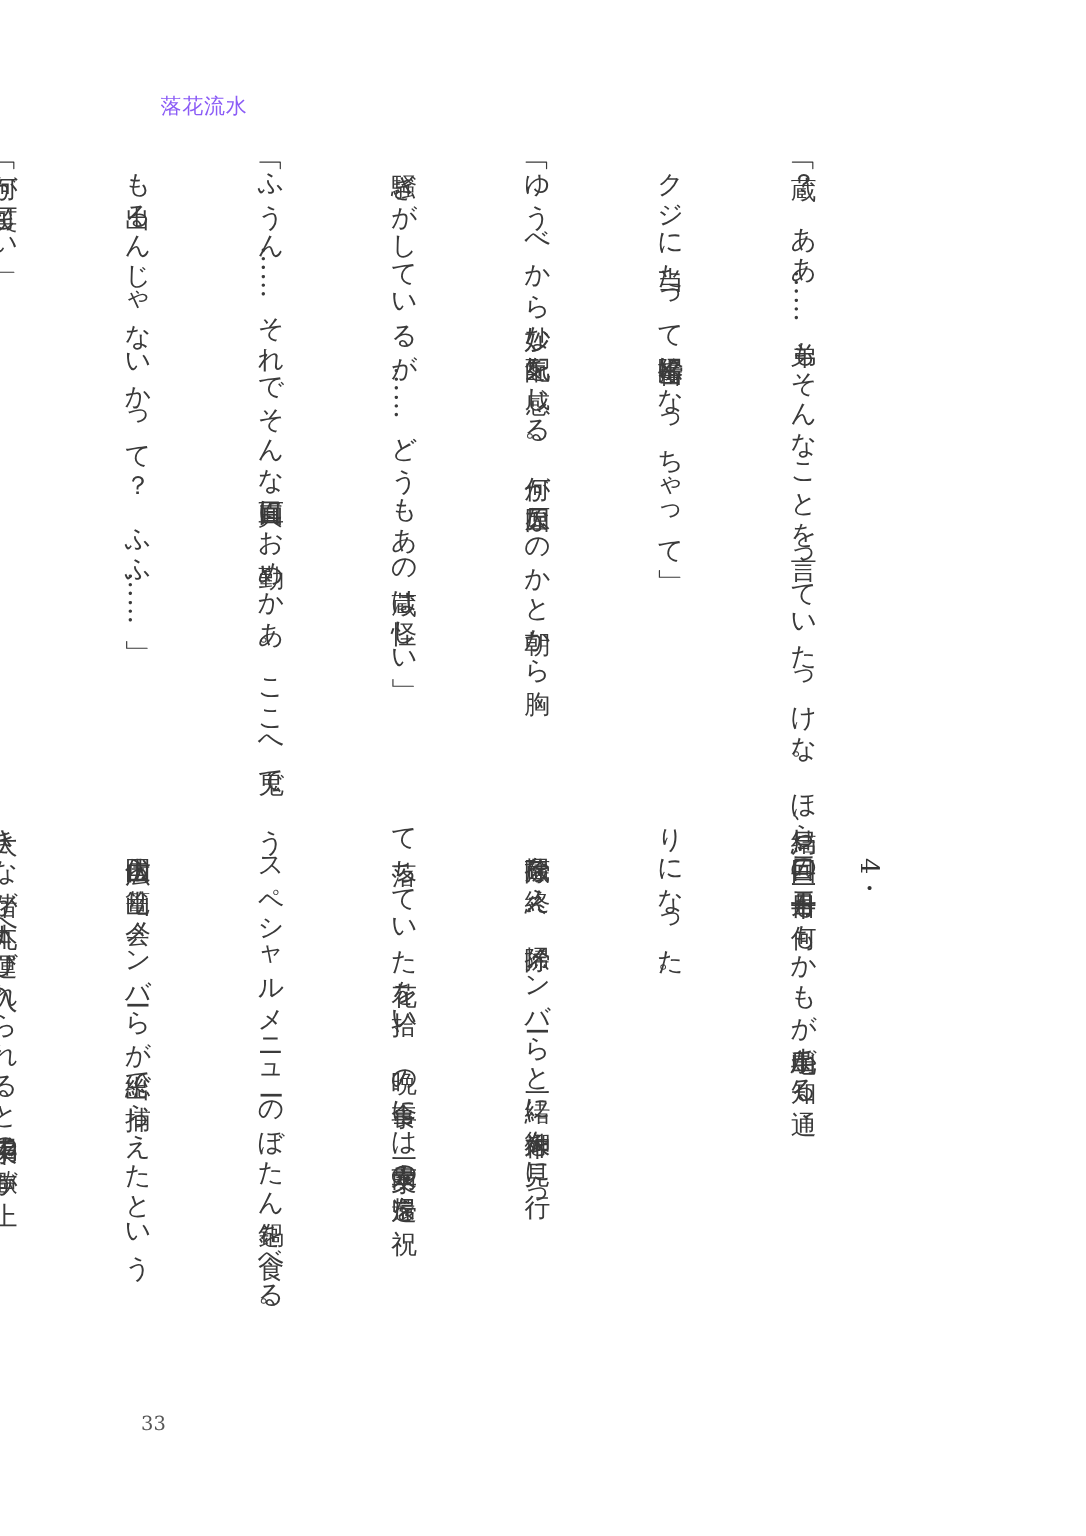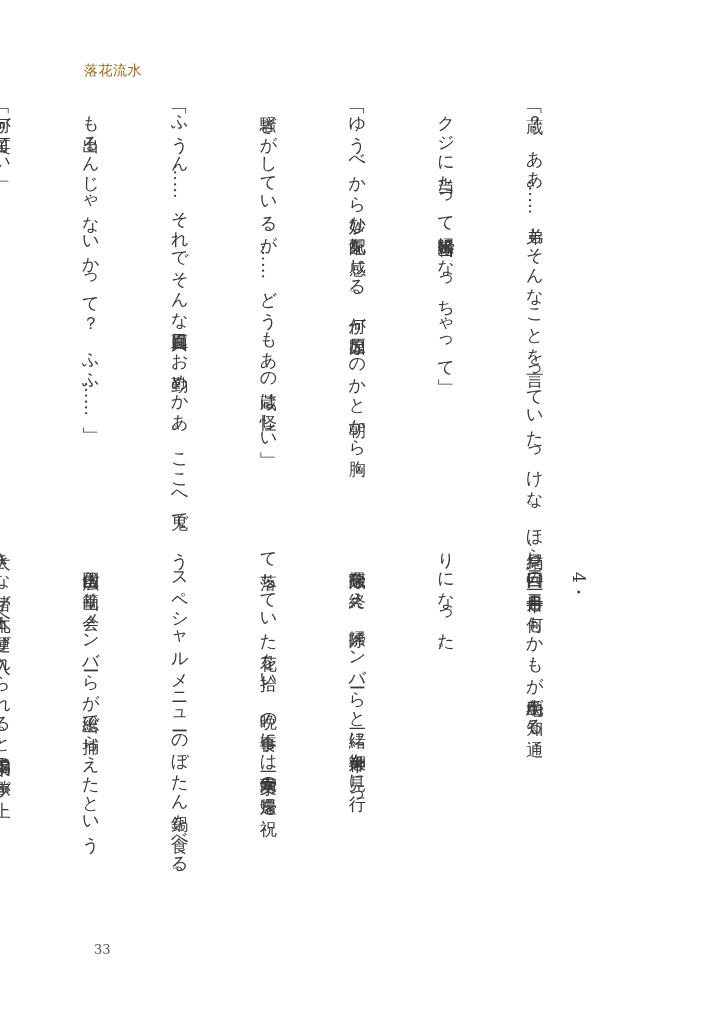--- a/index.html
+++ b/index.html
@@ -2,22 +2,22 @@
 <html><head>
 <meta charset="utf-8">
 <style>
   html, body { margin: 0; padding: 0; }
   body {
     width: 724px; height: 1024px; position: relative; overflow: hidden;
     background: #ffffff; color: #3a3a3a;
     font-family: "DejaVu Serif", "Liberation Serif", serif;
   }
   .running-head {
-    position: absolute; left: 84px; top: 62px;
-    font-size: 14px; color: #a16207; letter-spacing: 0.5px;
+    position: absolute; left: 107px; top: 62px;
+    font-size: 14px; color: #8b5cf6; letter-spacing: 0.5px;
   }
   .page-number {
     position: absolute; left: 94px; top: 942px;
     font-size: 13px; color: #555;
   }
   .block {
     position: absolute;
     writing-mode: vertical-rl;
     -webkit-writing-mode: vertical-rl;
     font-size: 17.2px;

